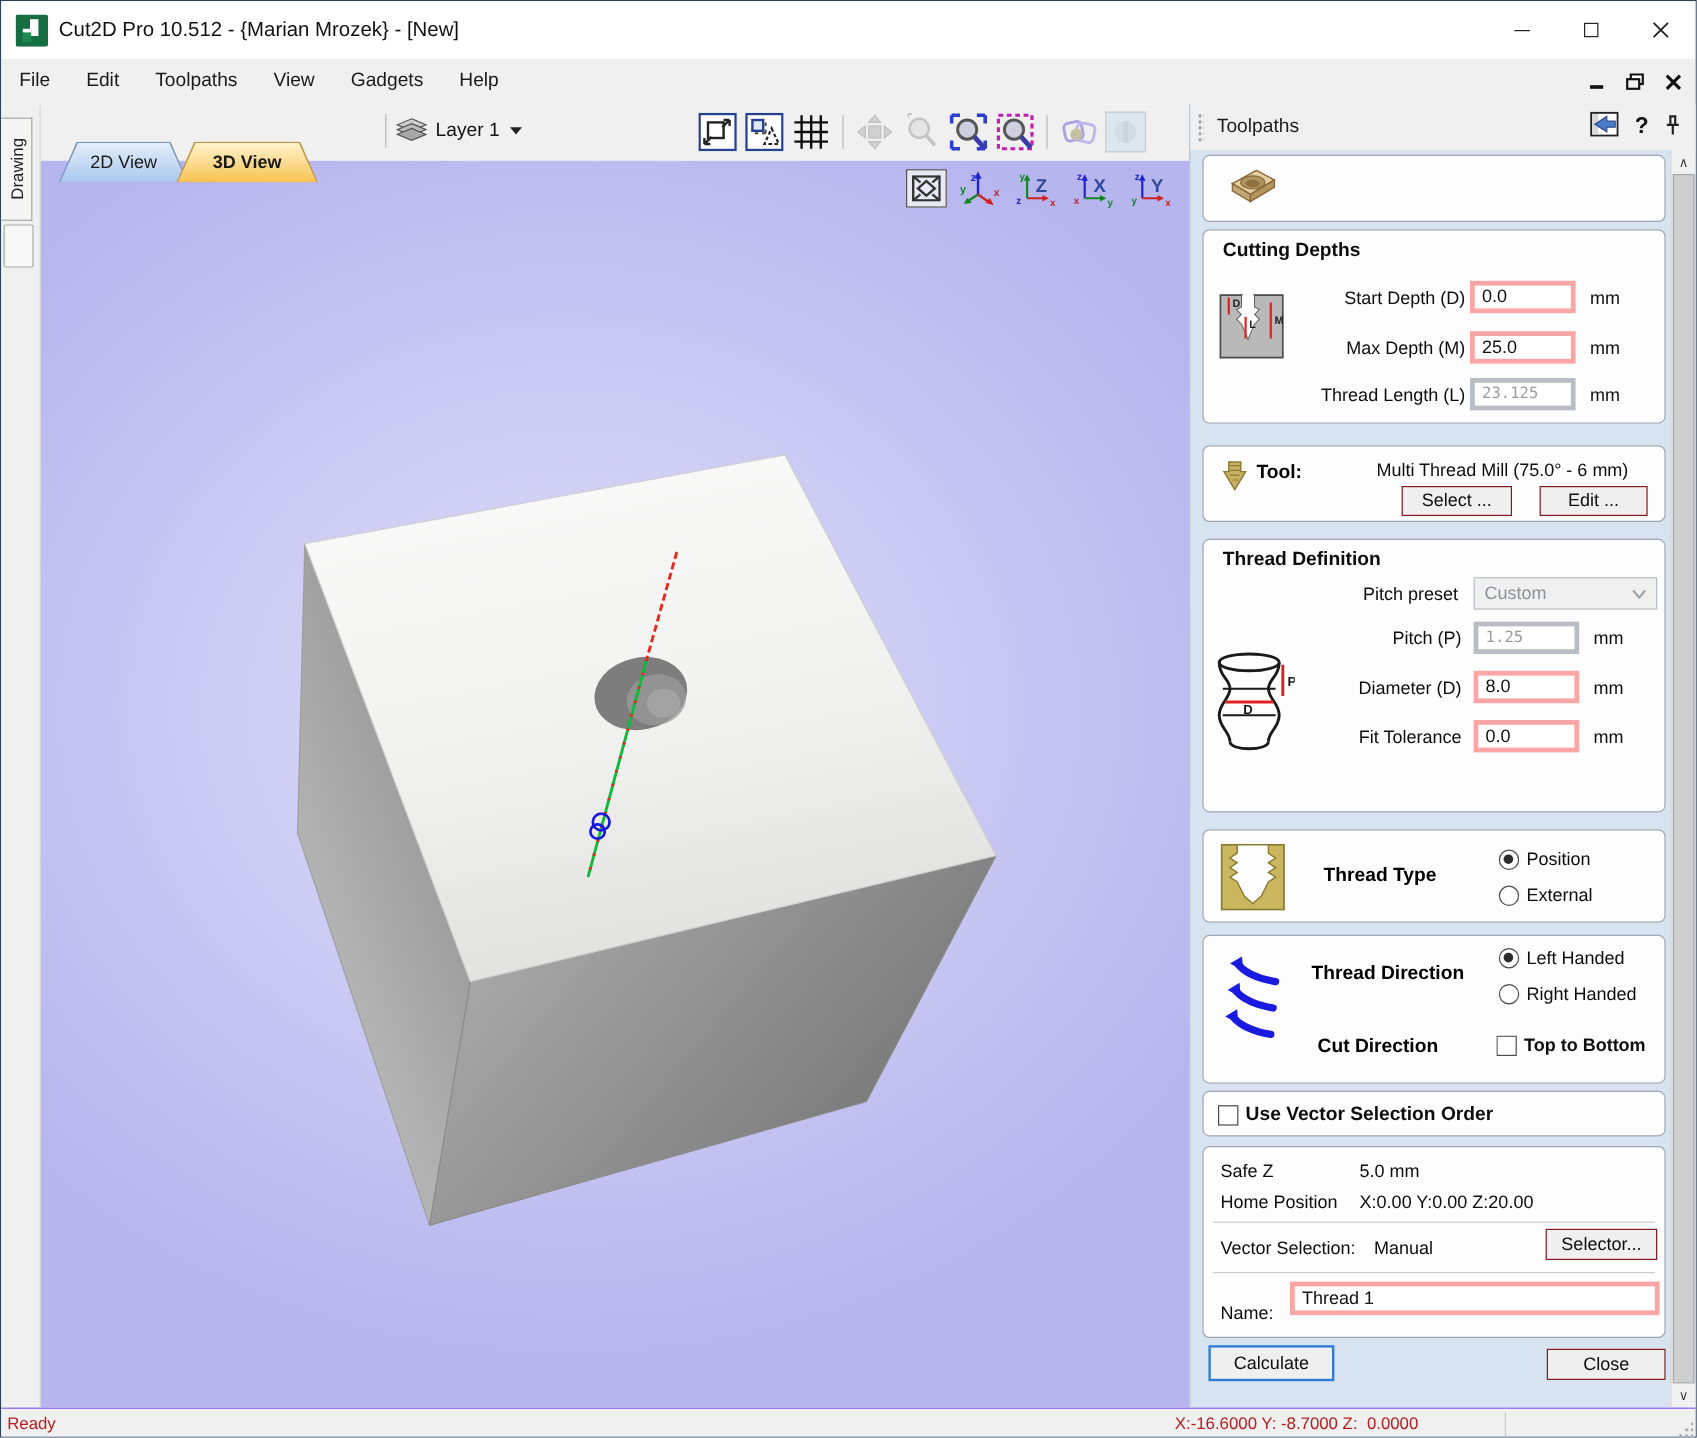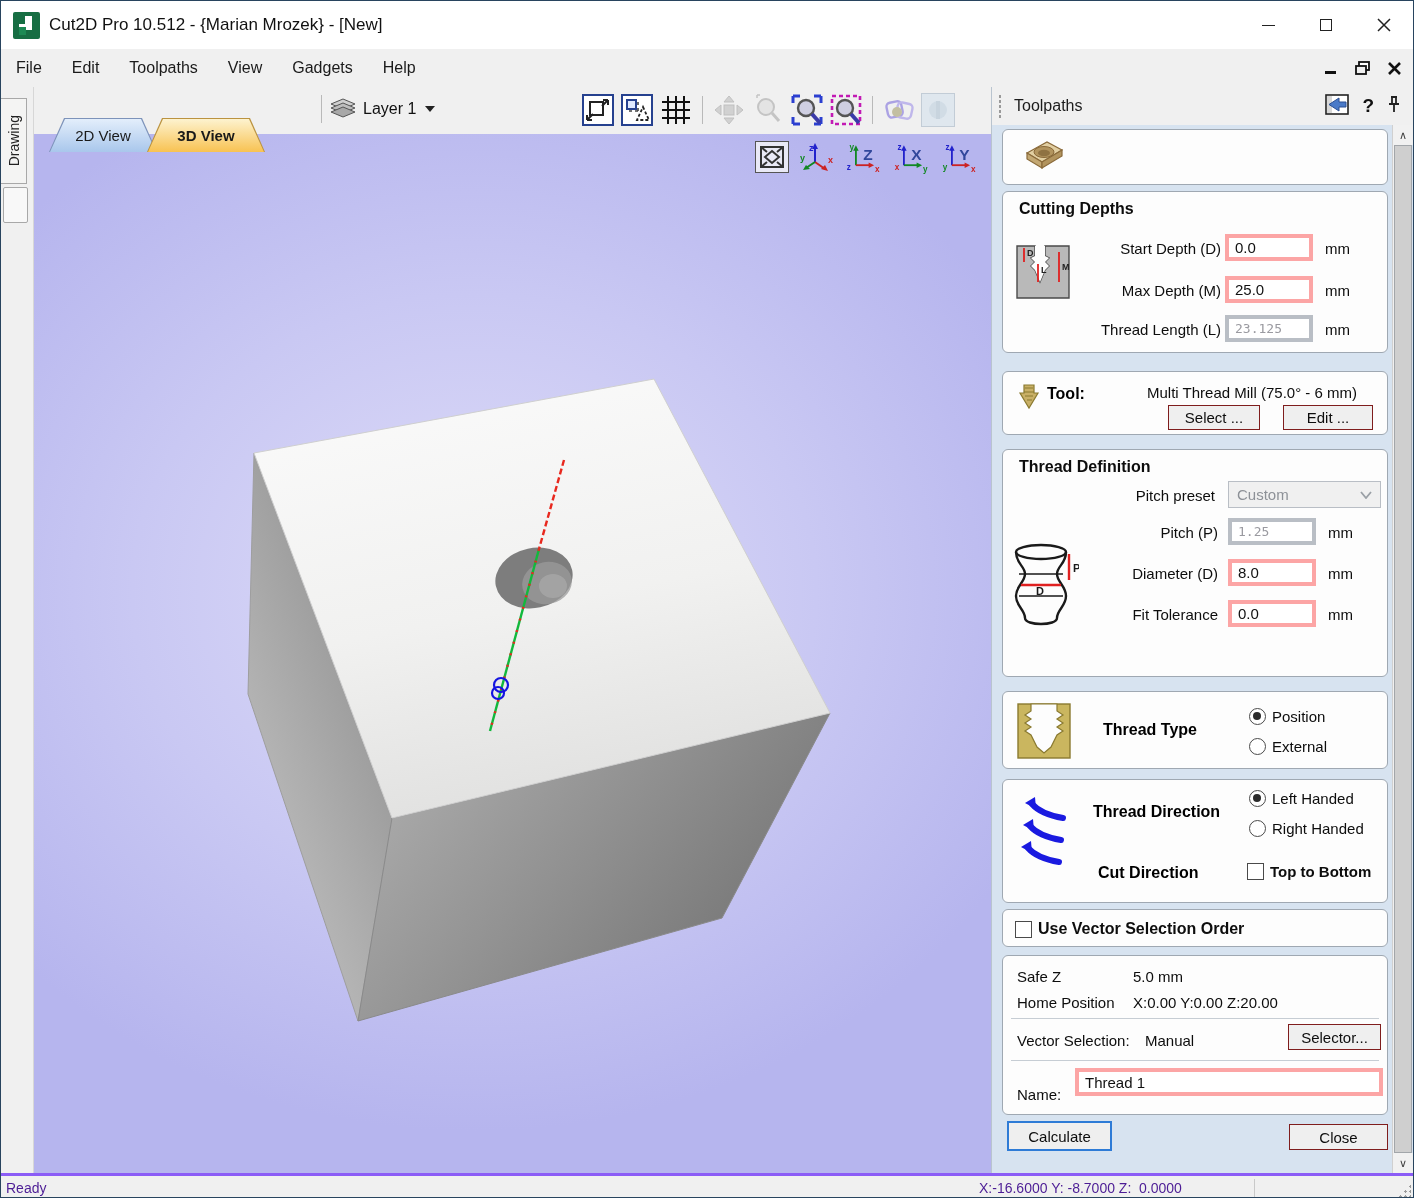--- a/index.html
+++ b/index.html
@@ -77,21 +77,21 @@
   .hr{position:absolute;left:8px;right:8px;height:1px;background:#c6cdd4;}
   .kv-label{position:absolute;left:14px;font-size:15px;color:#0d0d0d;}
   .kv-value{position:absolute;left:130px;font-size:15px;color:#0d0d0d;white-space:pre;}
 
   
   .vscroll{position:absolute;right:3px;top:0;width:20px;height:1048px;background:#f1f1f1;border-left:1px solid #d0d0d0;}
   .vs-arrow{position:absolute;left:0;width:20px;height:20px;display:flex;align-items:center;justify-content:center;font-size:11px;color:#404040;background:#f1f1f1;}
   .vs-thumb{position:absolute;left:1px;top:20px;width:18px;height:1008px;background:#cfcfcf;border:1px solid #a2a6aa;}
 
   
-  .statusbar{position:absolute;left:0;top:1172px;width:100%;height:26px;background:#f0f0f0;border-top:3px solid #8b5cf6;font-size:14px;color:#4c1d95;}
+  .statusbar{position:absolute;left:0;top:1172px;width:100%;height:26px;background:#f0f0f0;border-top:1px solid #8b5cf6;font-size:14px;color:#b91c1c;}
   .sb-ready{position:absolute;left:5px;top:4px;}
   .sb-coords{position:absolute;left:978px;top:4px;white-space:pre;}
   .sb-sep{position:absolute;top:3px;width:1px;height:20px;background:#c9c9c9;}
   .sb-grip{position:absolute;right:2px;bottom:2px;width:13px;height:13px;background-image:radial-gradient(#9a9a9a 1.2px,transparent 1.4px);background-size:5px 5px;clip-path:polygon(100% 0,100% 100%,0 100%);}
 </style>
 </head>
 <body>
 
 <div id="win">
 

